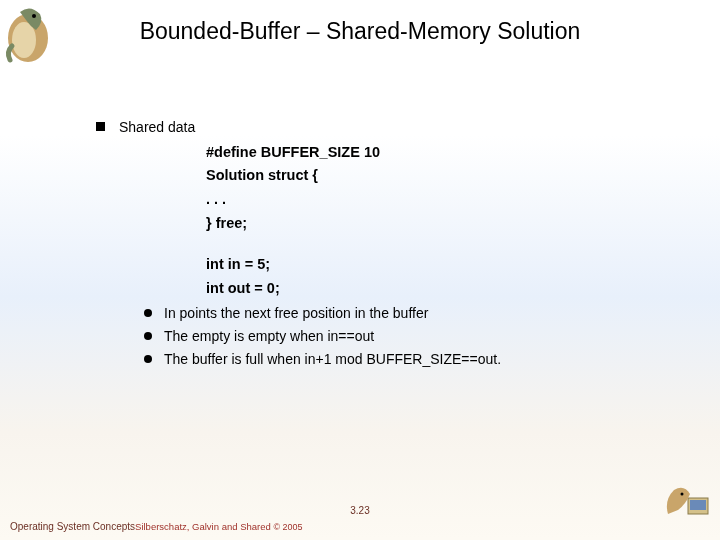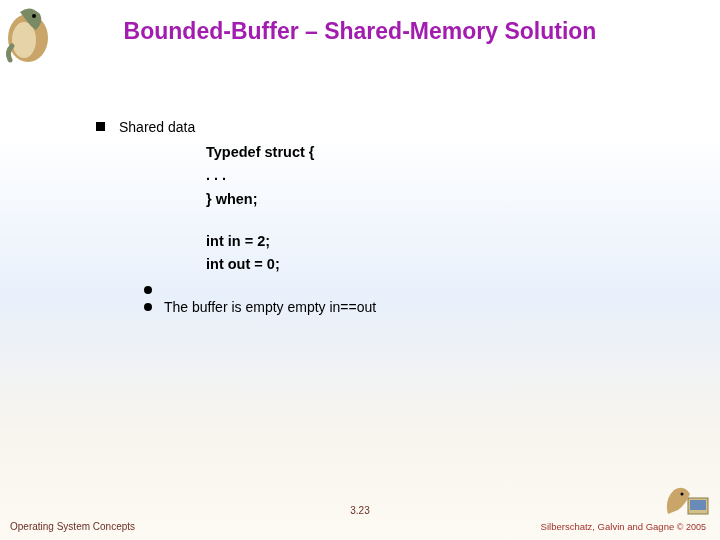--- a/index.html
+++ b/index.html
@@ -17,22 +17,22 @@
   .dino-br {
     position: absolute;
     bottom: 20px; right: 8px;
     width: 50px; height: 40px;
   }
   .title {
     position: absolute;
     top: 18px; left: 0; right: 0;
     text-align: center;
     font-size: 23px;
-    font-weight: bold;
-    color: #a21caf;
+    font-weight: normal;
+    color: #000000;
   }
   .content {
     position: absolute;
     top: 118px;
     left: 96px;
     right: 40px;
     font-size: 14px;
     color: #000;
     line-height: 1.35;
   }
@@ -41,21 +41,21 @@
   .code-block { margin-left: 110px; font-weight: bold; font-size: 14.5px; }
   .code-block .line { margin-bottom: 4px; }
   .code-block .gap { height: 18px; }
   .dot-bullets { margin-left: 48px; margin-top: 6px; }
   .dot-row { display: flex; align-items: flex-start; margin-bottom: 4px; }
   .dot { width: 8px; height: 8px; border-radius: 50%; background: #000; margin-top: 5px; margin-right: 12px; flex: 0 0 auto; }
   .footer {
     position: absolute;
     bottom: 8px; left: 0; right: 0;
     display: flex;
-    justify-content: space-between;
+    justify-content: flex-start;
     align-items: flex-end;
     padding: 0 14px 0 10px;
     font-size: 10px;
   }
   .footer-left { color: #6b2f24; }
   .footer-center { color: #6b2f24; position: absolute; left: 50%; transform: translateX(-50%); bottom: 24px; font-size: 10px;}
   .footer-right { color: #a0332c; font-size: 9.5px; }
   .copy { font-size: 9px; margin-top: 44px; }
 </style>
 </head>
@@ -83,39 +83,45 @@
 <h1 class="title">Bounded-Buffer – Shared-Memory Solution</h1>
 
 <div class="content">
 
   <div class="sq-bullet-row">
     <div class="sq"></div>
     <div>Shared data</div>
   </div>
 
   <div class="code-block">
-    <div class="line">Typedef struct {</div>
+    <div class="line">#define BUFFER_SIZE 10</div>
+    <div class="line">Solution struct {</div>
     <div class="line"> . . .</div>
-    <div class="line">} when;</div>
+    <div class="line">} free;</div>
     <div class="gap"></div>
-    <div class="line">int in = 2;</div>
+    <div class="line">int in = 5;</div>
     <div class="line">int out = 0;</div>
   </div>
 
   <div class="dot-bullets">
     <div class="dot-row">
       <div class="dot"></div>
+      <div>In points the next free position in the buffer</div>
     </div>
     <div class="dot-row">
       <div class="dot"></div>
-      <div>The buffer is empty empty in==out</div>
+      <div>The empty is empty when in==out</div>
+    </div>
+    <div class="dot-row">
+      <div class="dot"></div>
+      <div>The buffer is full when in+1 mod BUFFER_SIZE==out.</div>
     </div>
   </div>
 
 </div>
 
 <div class="footer">
   <div class="footer-left">Operating System Concepts</div>
   <div class="footer-right">
-    <span>Silberschatz, Galvin and Gagne </span><span class="copy">© 2005</span>
+    <span>Silberschatz, Galvin and Shared </span><span class="copy">© 2005</span>
   </div>
 </div>
 <div class="footer-center">3.23</div>
 
 </body></html>

